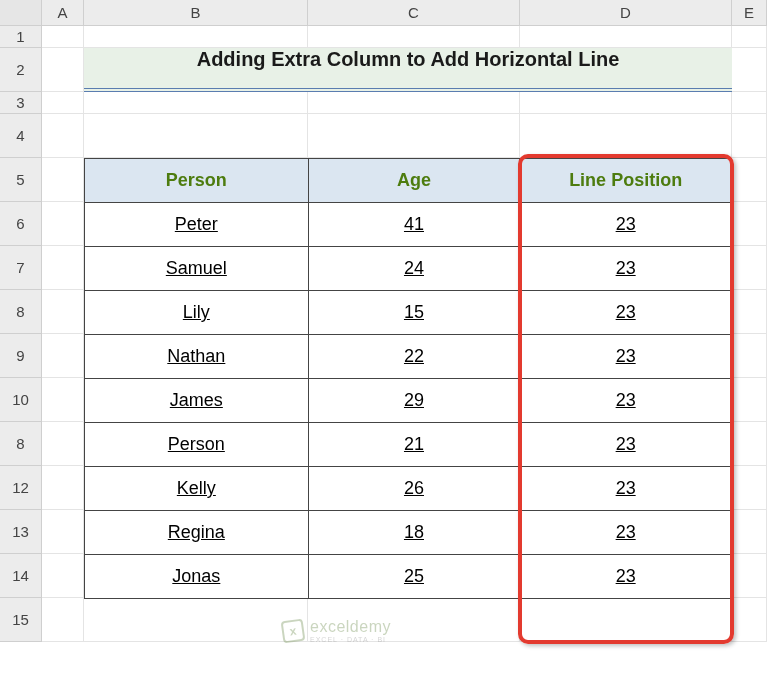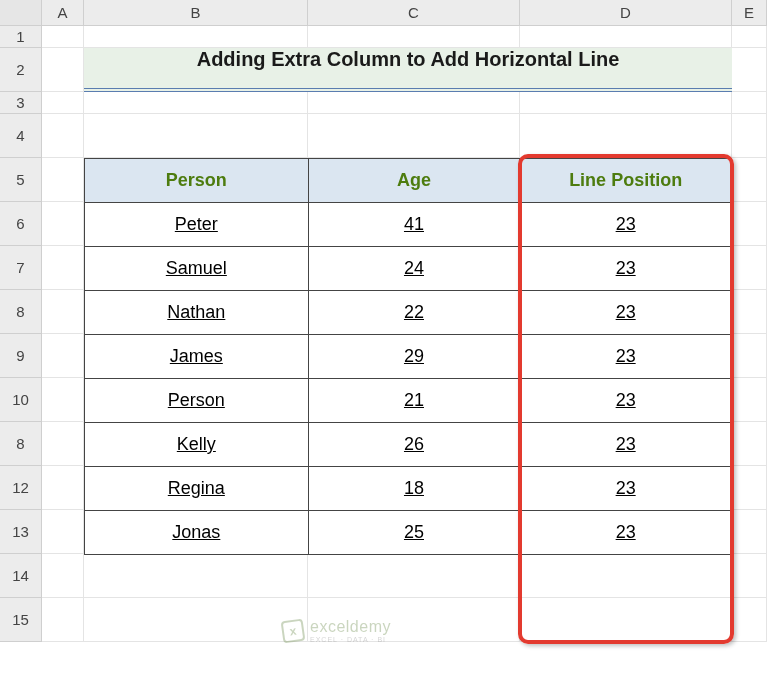--- a/index.html
+++ b/index.html
@@ -321,20 +321,25 @@
           <td>Peter</td>
           <td>41</td>
           <td>23</td>
         </tr>
         <tr>
           <td>Samuel</td>
           <td>24</td>
           <td>23</td>
         </tr>
         <tr>
+          <td>Lily</td>
+          <td>15</td>
+          <td>23</td>
+        </tr>
+        <tr>
           <td>Nathan</td>
           <td>22</td>
           <td>23</td>
         </tr>
         <tr>
           <td>James</td>
           <td>29</td>
           <td>23</td>
         </tr>
         <tr>

